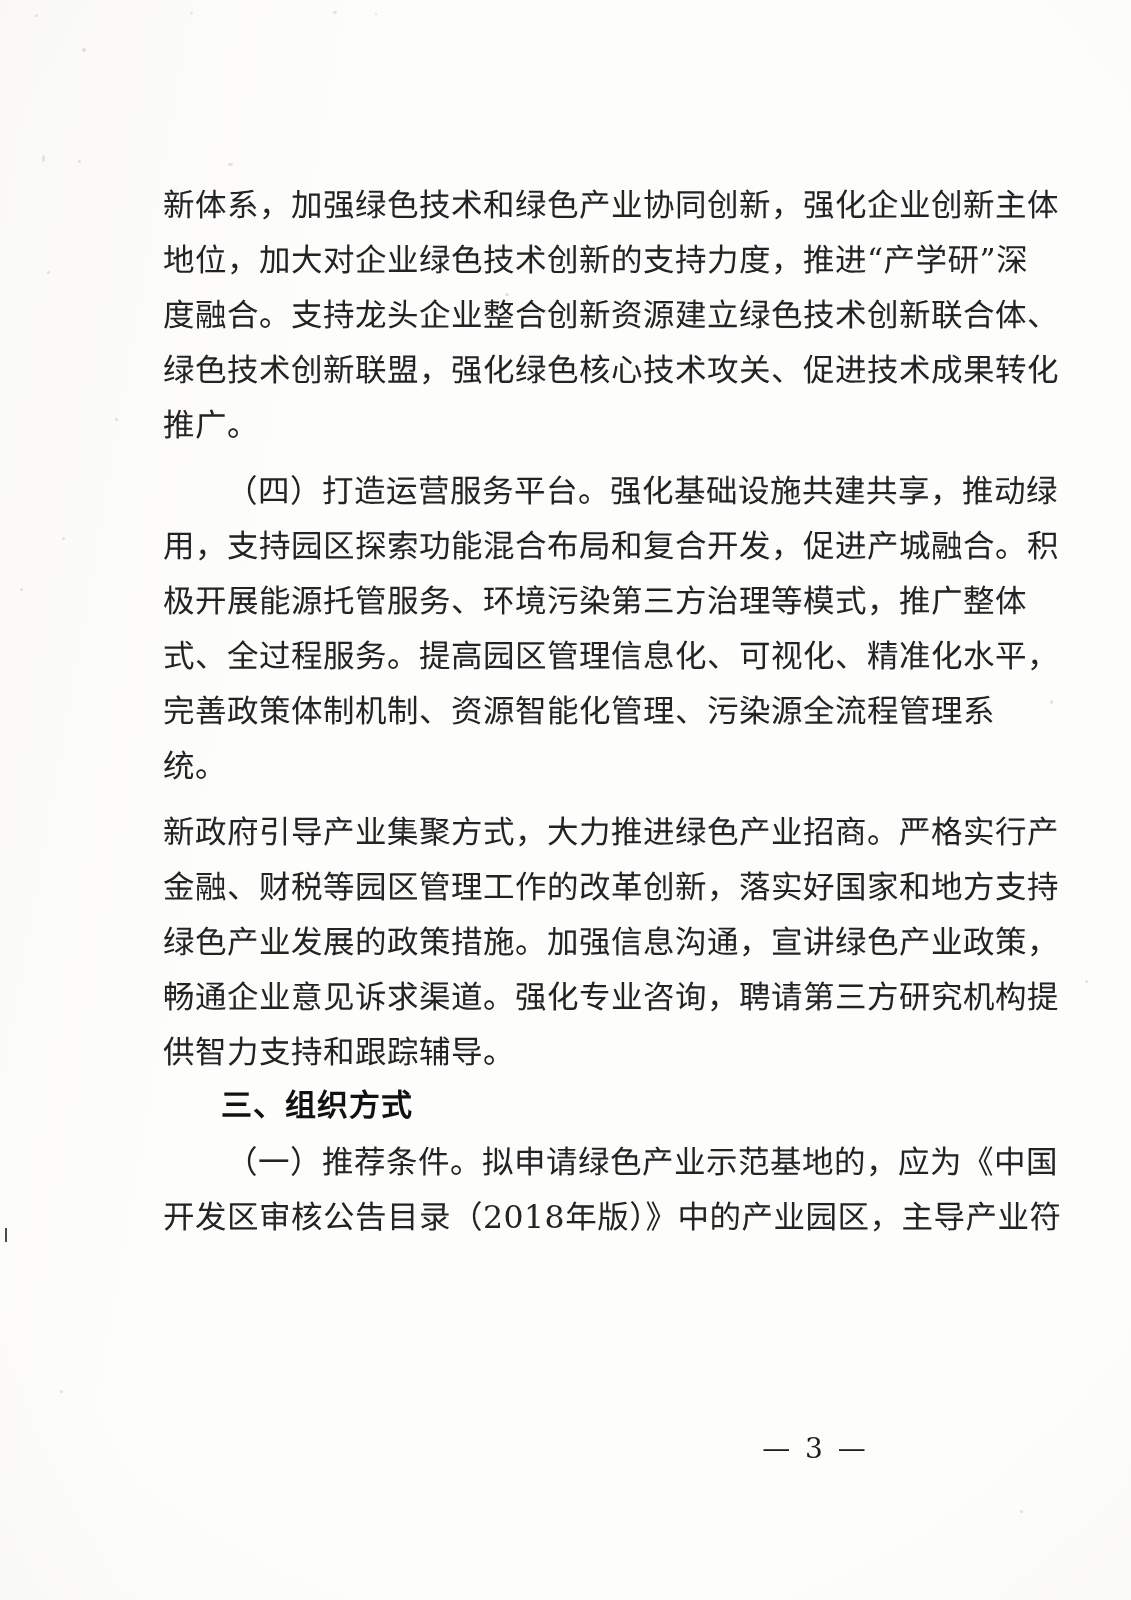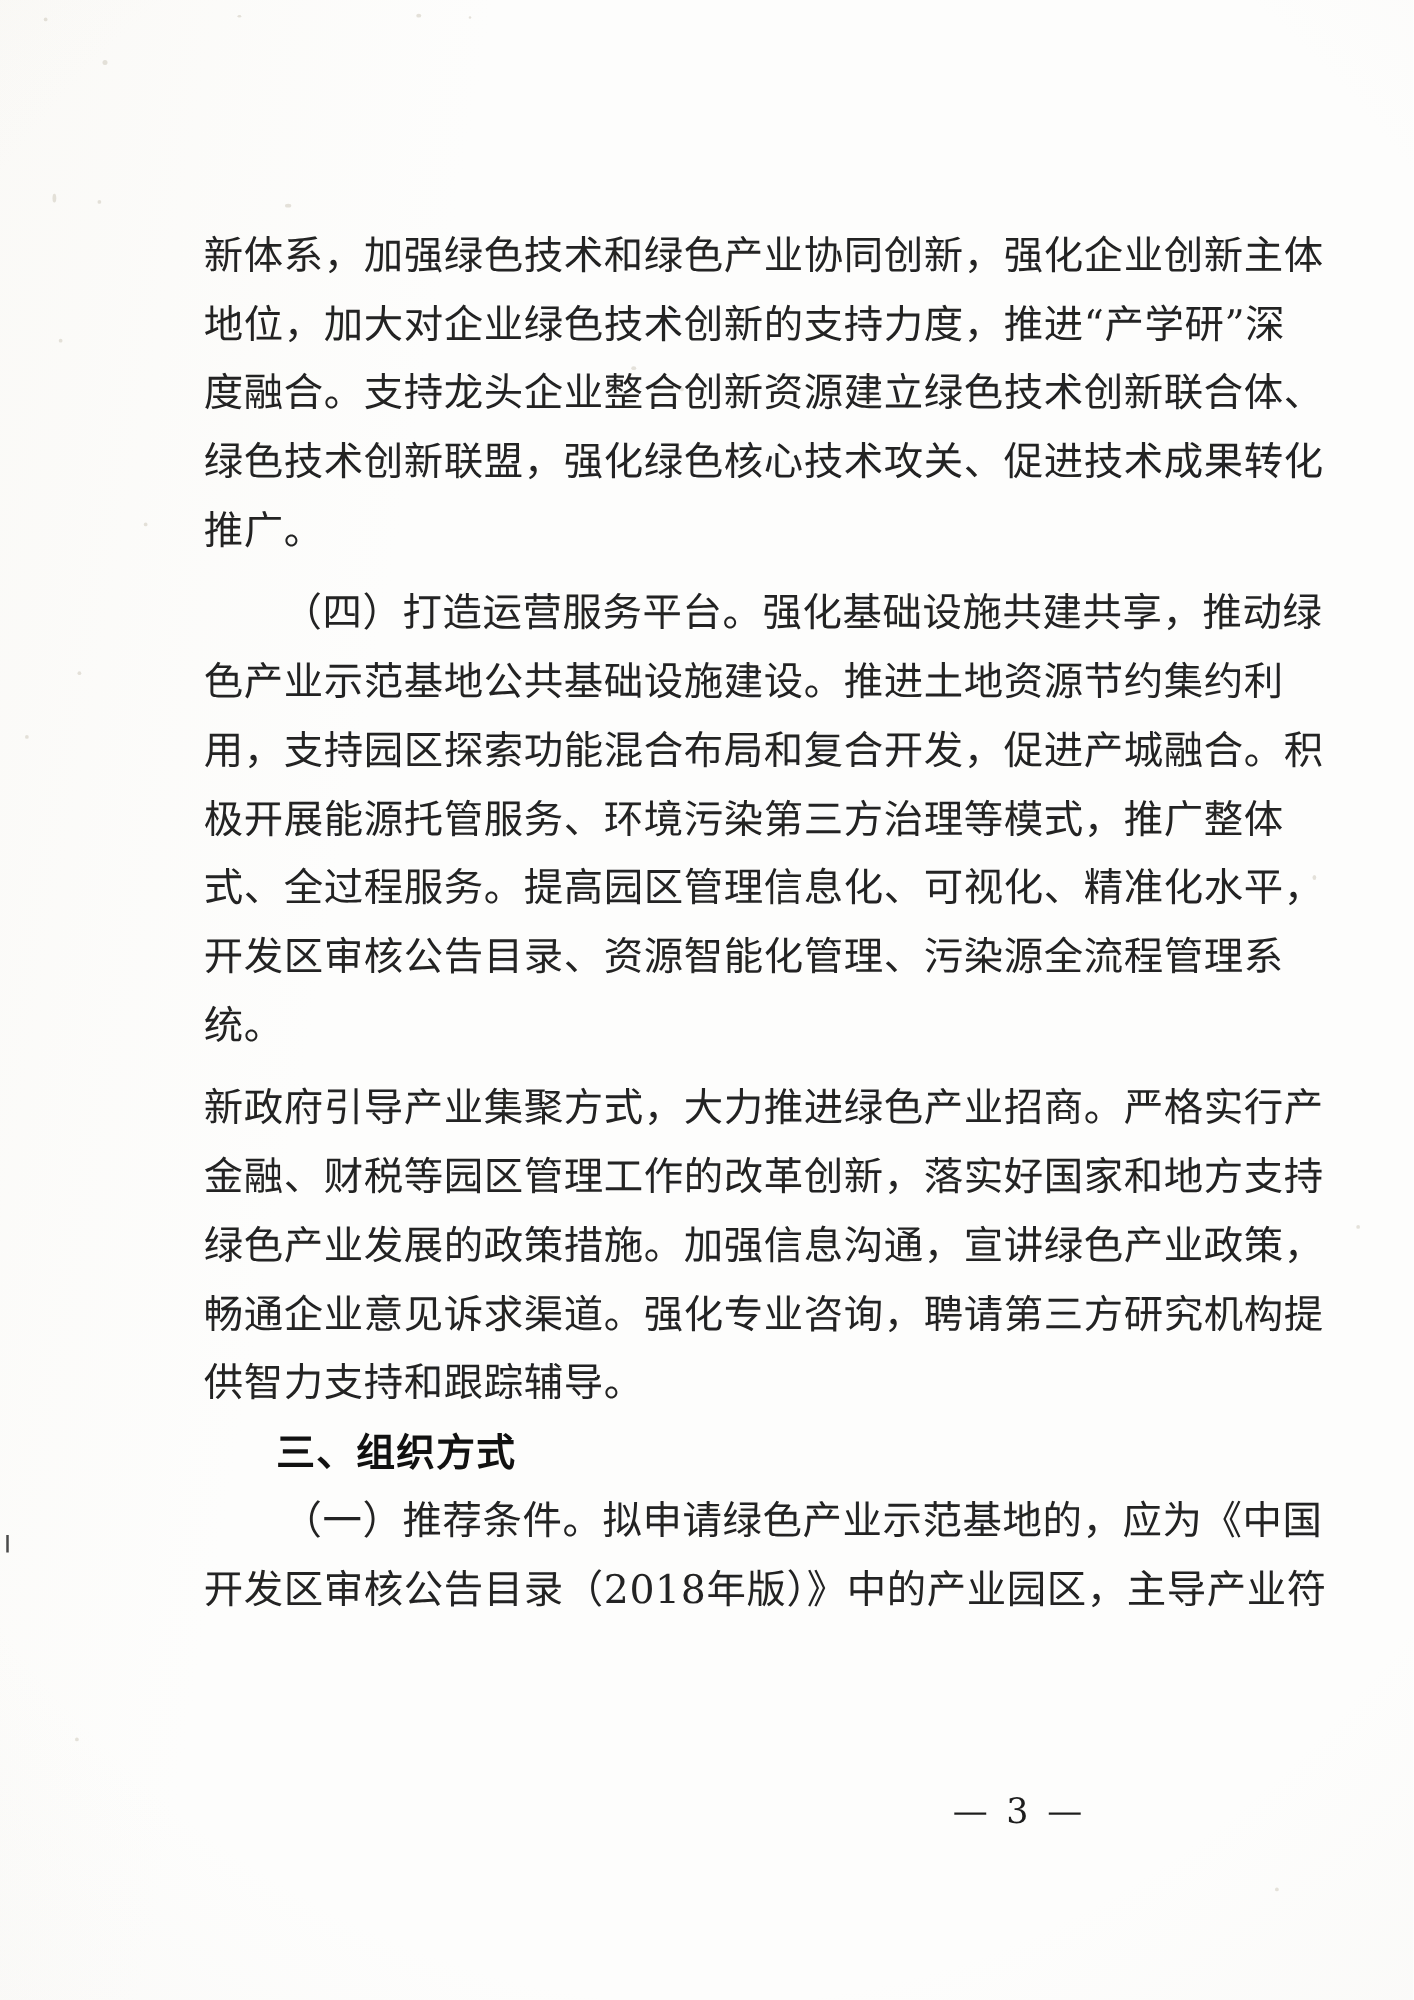--- a/index.html
+++ b/index.html
@@ -65,21 +65,21 @@
     color: #232323;
     -webkit-font-smoothing: antialiased;
   }
 
   .line.ind2 { text-indent: 63px; text-align: center; }
 
   
   .heading {
     height: 55px;
     line-height: 55px;
-    font-family: Liberation Serif, serif;
+    font-family: Liberation Mono, monospace;
     font-weight: 700;
     font-size: 31px;
     letter-spacing: 1px;
     text-indent: 58px;
     color: #111111;
     white-space: pre;
   }
 
   .gap { height: 11px; }
 
@@ -132,25 +132,24 @@
       <div class="line">地位，加大对企业绿色技术创新的支持力度，推进“产学研”深</div>
       <div class="line">度融合。支持龙头企业整合创新资源建立绿色技术创新联合体、</div>
       <div class="line">绿色技术创新联盟，强化绿色核心技术攻关、促进技术成果转化</div>
       <div class="line">推广。</div>
     </div>
 
     <div class="gap"></div>
 
     <div>
       <div class="line ind2">（四）打造运营服务平台。强化基础设施共建共享，推动绿</div>
-      <div class="line">色产业示范基地公共基础设施建设。推进土地资源节约集约利</div>
       <div class="line">用，支持园区探索功能混合布局和复合开发，促进产城融合。积</div>
       <div class="line">极开展能源托管服务、环境污染第三方治理等模式，推广整体</div>
       <div class="line">式、全过程服务。提高园区管理信息化、可视化、精准化水平，</div>
-      <div class="line">开发区审核公告目录、资源智能化管理、污染源全流程管理系</div>
+      <div class="line">完善政策体制机制、资源智能化管理、污染源全流程管理系</div>
       <div class="line">统。</div>
     </div>
 
     <div class="gap"></div>
 
     <div>
       <div class="line">新政府引导产业集聚方式，大力推进绿色产业招商。严格实行产</div>
       <div class="line">金融、财税等园区管理工作的改革创新，落实好国家和地方支持</div>
       <div class="line">绿色产业发展的政策措施。加强信息沟通，宣讲绿色产业政策，</div>
       <div class="line">畅通企业意见诉求渠道。强化专业咨询，聘请第三方研究机构提</div>

